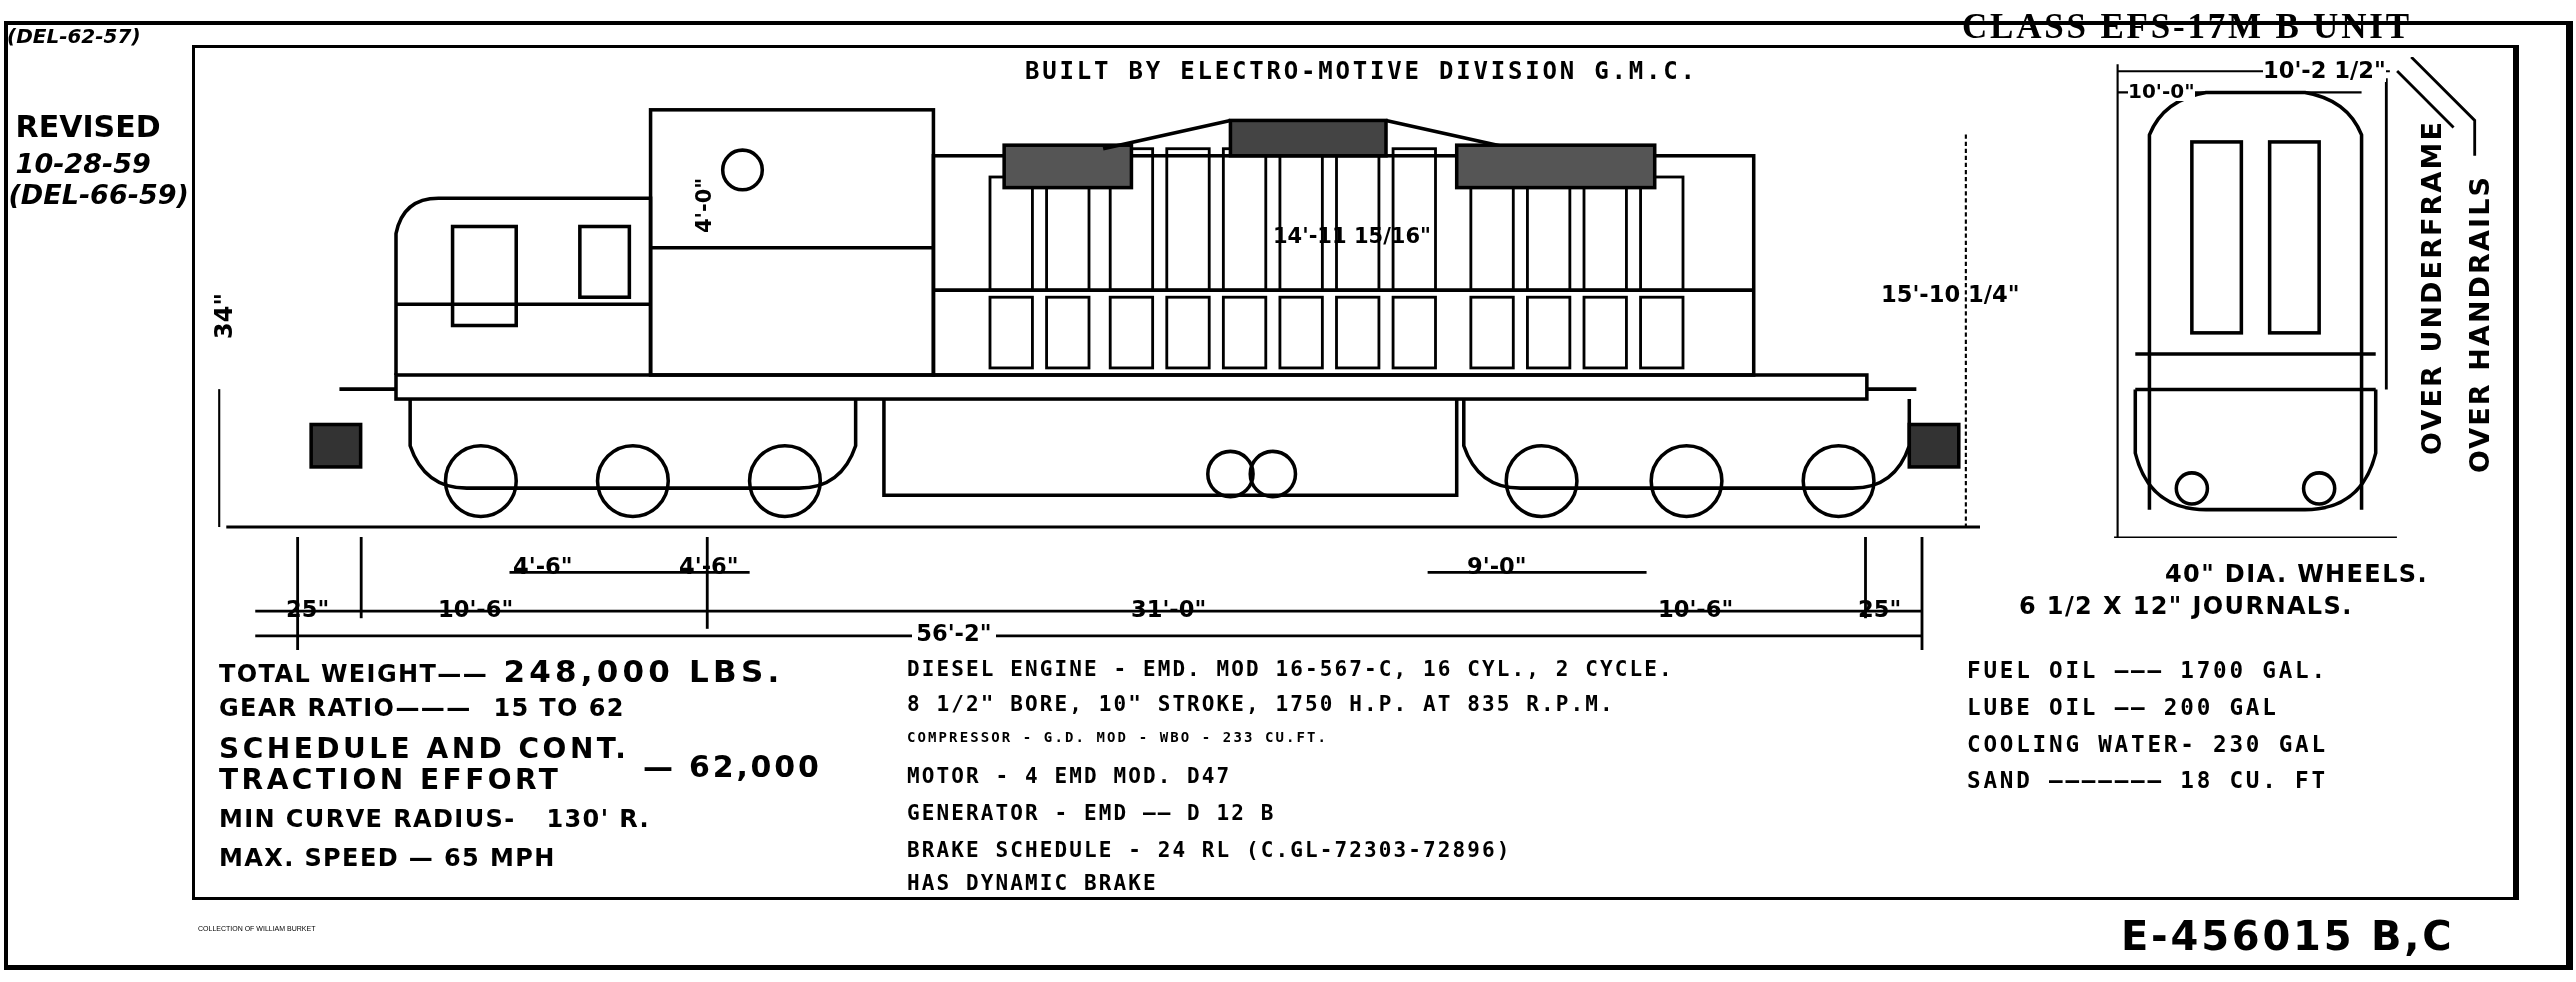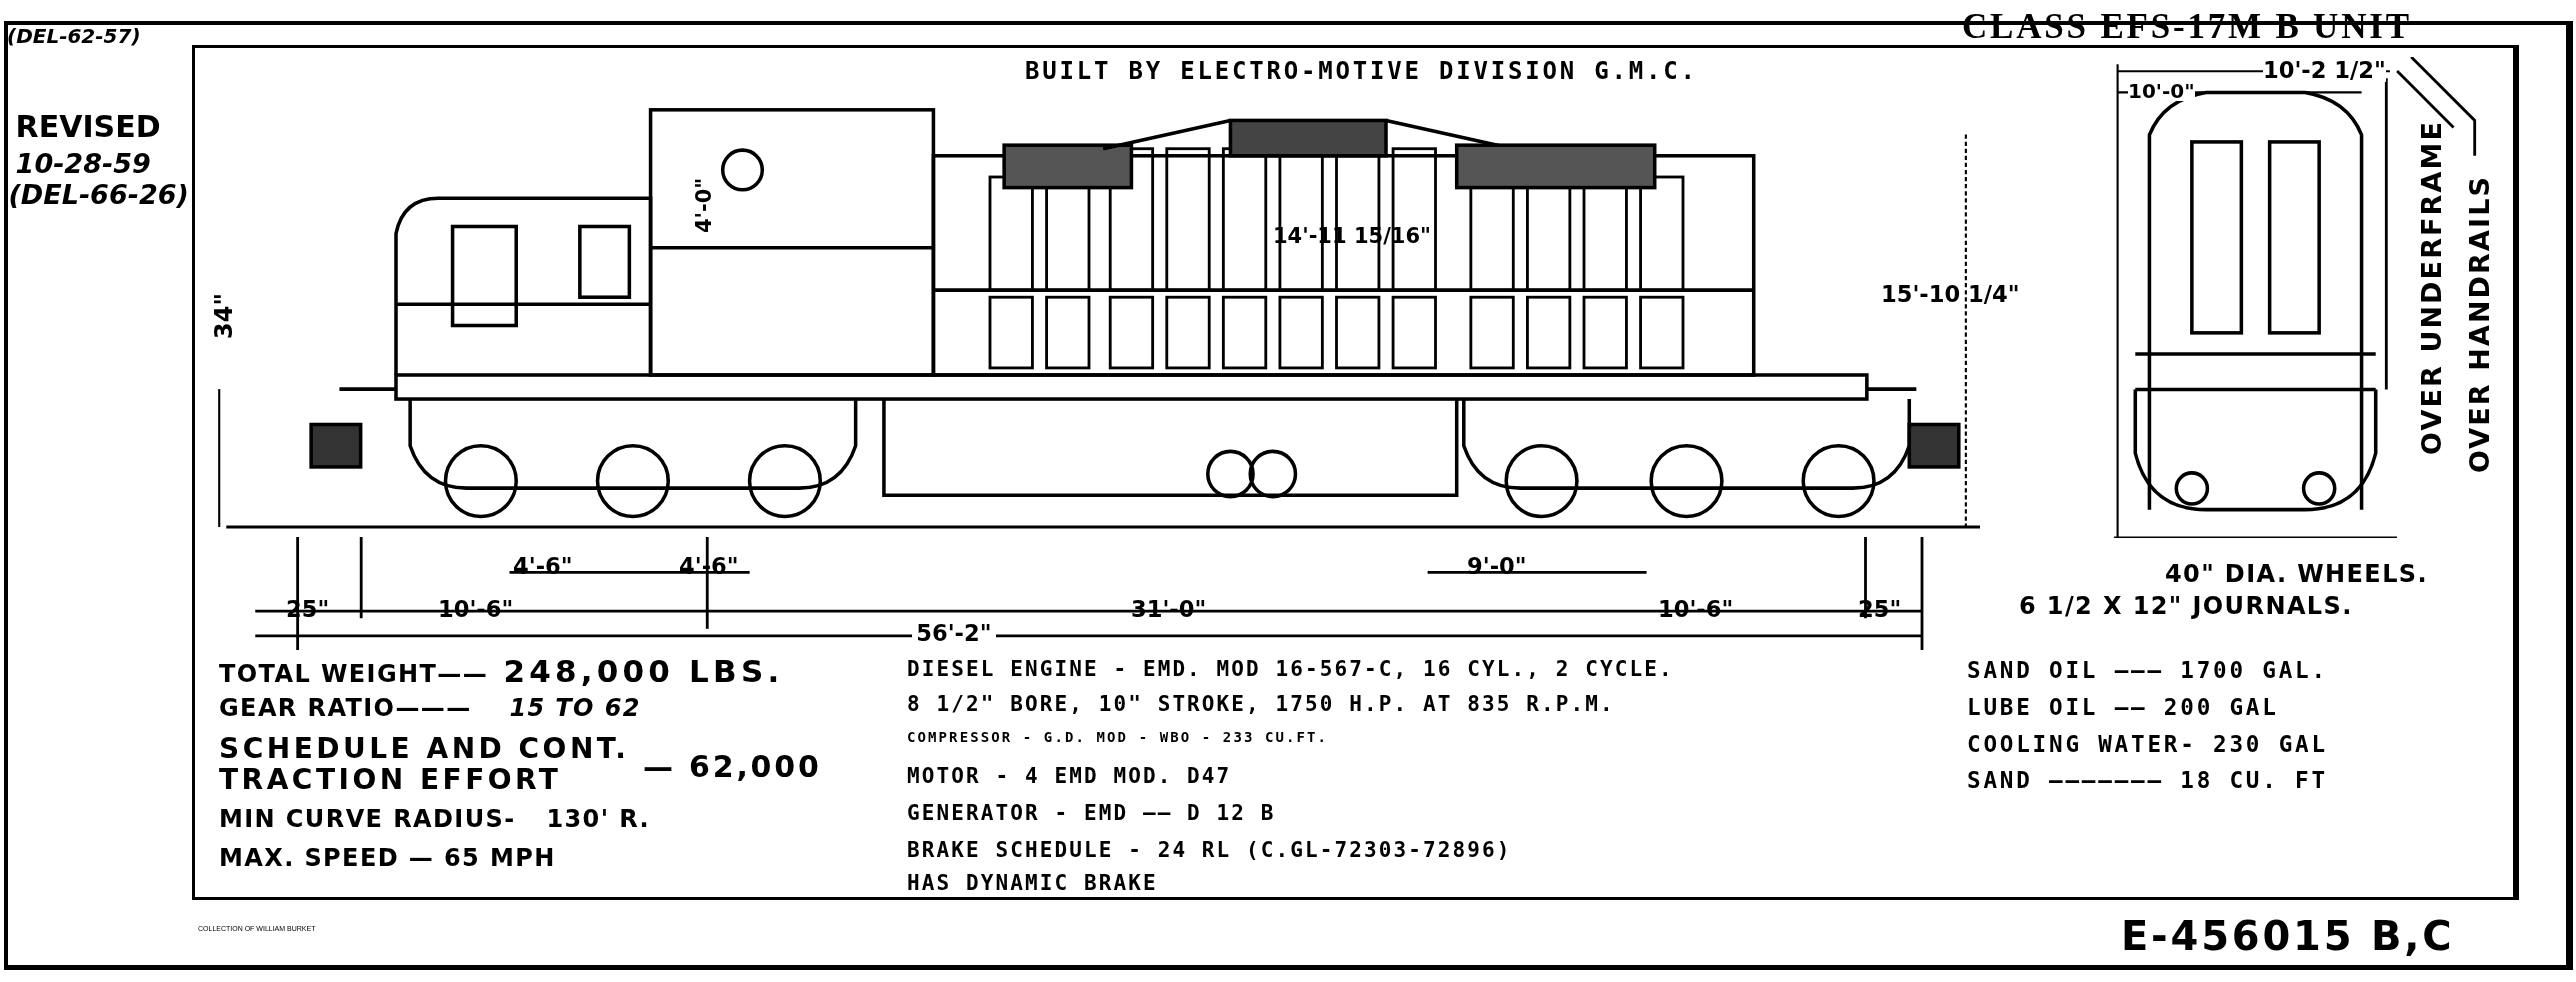--- a/index.html
+++ b/index.html
@@ -18,21 +18,21 @@
 </style>
 </head>
 <body>
 
 <div class="abs outer-frame"></div>
 <div class="abs inner-frame"></div>
 
 <div class="abs txt hand" style="left:7px;top:25.5px;font-size:20px;font-style:italic;">(DEL-62-57)</div>
 <div class="abs txt hand" style="left:15.6px;top:112px;font-size:30px;">REVISED</div>
 <div class="abs txt hand" style="left:15.6px;top:150px;font-size:27px;font-style:italic;">10-28-59</div>
-<div class="abs txt hand" style="left:8.5px;top:181px;font-size:27px;font-style:italic;">(DEL-66-26)</div>
+<div class="abs txt hand" style="left:8.5px;top:181px;font-size:27px;font-style:italic;">(DEL-66-59)</div>
 
 <div class="abs txt hand" style="left:1962px;top:8.5px;font-size:35px;letter-spacing:2.8px;font-family:Liberation Serif, serif;">CLASS EFS-17M  B UNIT</div>
 <div class="abs txt stencil" style="left:1025px;top:59px;font-size:24px;">BUILT BY ELECTRO-MOTIVE DIVISION  G.M.C.</div>
 
 <svg class="abs" style="left:198px;top:92px;" width="1782" height="566" viewBox="0 0 2520 800">
   <g fill="none" stroke="#000" stroke-width="5">
 
     <rect x="280" y="400" width="2080" height="34"></rect>
     <line x1="200" y1="420" x2="280" y2="420"></line>
     <line x1="2360" y1="420" x2="2430" y2="420"></line>
@@ -167,21 +167,21 @@
 <div class="abs txt hand" style="left:2165px;top:562px;font-size:24px;letter-spacing:1.4px;">40" DIA. WHEELS.</div>
 <div class="abs txt hand" style="left:2019px;top:594px;font-size:24px;letter-spacing:1.4px;">6 1/2 X 12" JOURNALS.</div>
 
 <div class="abs" style="left:219px;top:656px;">
   <div class="txt hand spec" style="position:absolute;top:0;">
     <span>TOTAL WEIGHT</span><span>——</span>
     <span class="specbig" style="margin-left:5.7px;">248,000 LBS.</span>
   </div>
   <div class="txt hand spec" style="position:absolute;top:40px;">
     <span>GEAR RATIO</span><span>——— </span>
-    <span style="margin-left:28px;font-style:italic;">15 TO 62</span>
+    <span style="margin-left:12px;">15 TO 62</span>
   </div>
   <div class="txt hand" style="position:absolute;top:79px;font-size:28px;letter-spacing:3.5px;">SCHEDULE AND CONT.</div>
   <div class="txt hand" style="position:absolute;top:110px;font-size:28px;letter-spacing:3.5px;">TRACTION EFFORT</div>
   <div class="txt hand" style="position:absolute;left:424px;top:96px;font-size:30px;letter-spacing:2.8px;">
     <span>— </span><span>62,000</span>
   </div>
   <div class="txt hand spec" style="position:absolute;top:151px;">
     <span>MIN CURVE RADIUS-</span>
     <span style="margin-left:21px;">130' R.</span>
   </div>
@@ -196,21 +196,21 @@
   <div class="txt stencil" style="position:absolute;top:35px;font-size:21px;letter-spacing:2.1px;">8 1/2" BORE, 10" STROKE, 1750 H.P. AT 835 R.P.M.</div>
   <div class="txt stencil" style="position:absolute;top:71px;font-size:14px;letter-spacing:2.1px;">COMPRESSOR - G.D.  MOD - WBO - 233 CU.FT.</div>
   <div class="txt stencil" style="position:absolute;top:107px;font-size:21px;letter-spacing:2.1px;">MOTOR - 4 EMD  MOD. D47</div>
   <div class="txt stencil" style="position:absolute;top:144px;font-size:21px;letter-spacing:2.1px;">GENERATOR - EMD —— D 12 B</div>
   <div class="txt stencil" style="position:absolute;top:181px;font-size:21px;letter-spacing:2.1px;">BRAKE SCHEDULE - 24 RL (C.GL-72303-72896)</div>
   <div class="txt stencil" style="position:absolute;top:214px;font-size:21px;letter-spacing:2.1px;">HAS DYNAMIC BRAKE</div>
 </div>
 
 <div class="abs" style="left:1967px;top:659px;width:460px;">
   <div class="txt stencil" style="position:absolute;top:0;font-size:22.6px;">
-    <span>SAND OIL</span><span> ——— </span>
+    <span>FUEL OIL</span><span> ——— </span>
     <span>1700 GAL.</span>
   </div>
   <div class="txt stencil" style="position:absolute;top:37px;font-size:22.6px;">
     <span>LUBE OIL</span><span> ——  </span>
     <span>200 GAL</span>
   </div>
   <div class="txt stencil" style="position:absolute;top:74px;font-size:22.6px;">
     <span>COOLING WATER-</span><span> </span>
     <span>230 GAL</span>
   </div>

